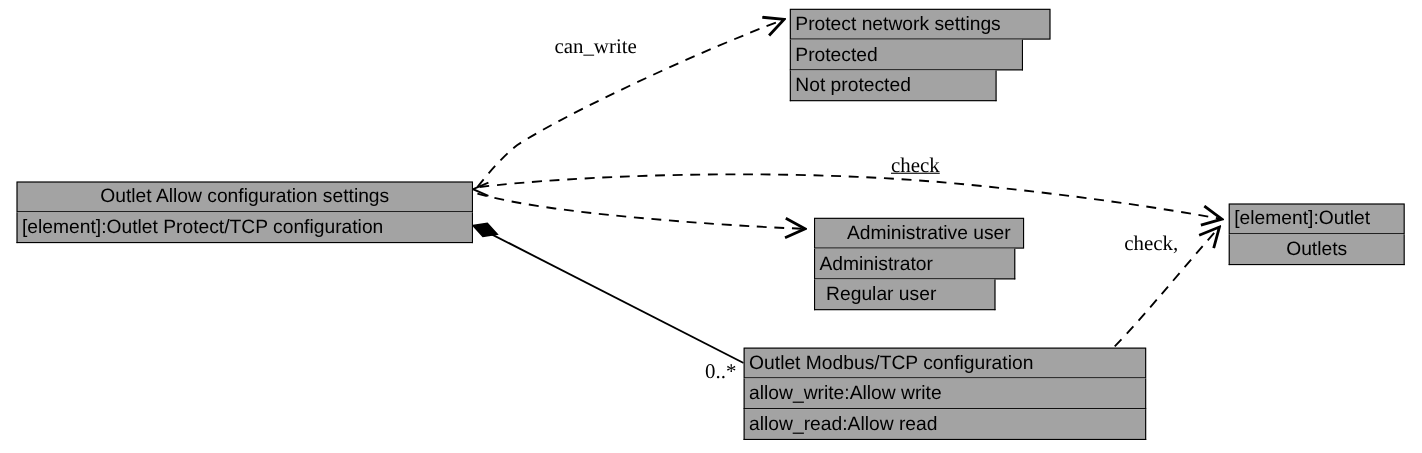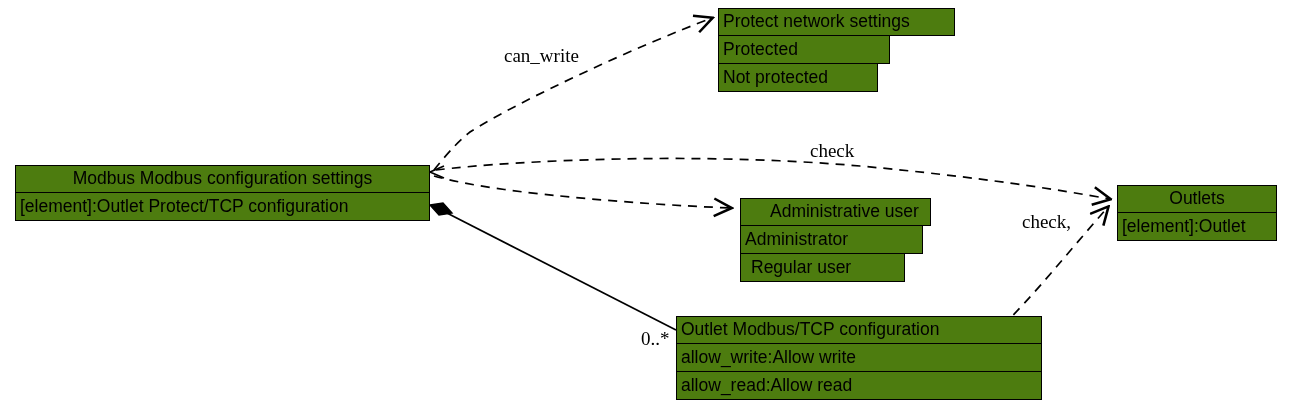--- a/index.html
+++ b/index.html
@@ -22,21 +22,21 @@
     width: 1293px;
     height: 412px;
   }
   .node {
     position: absolute;
     box-sizing: border-box;
   }
   .node-row {
     box-sizing: border-box;
     border: 1.6px solid #000000;
-    background: #4d7c0f;
+    background: #a3a3a3;
     font-family: "Liberation Sans", sans-serif;
     font-size: 17.5px;
     line-height: 1;
     color: #000000;
     display: flex;
     align-items: center;
     height: 28px;
     white-space: nowrap;
   }
   .node-row + .node-row {
@@ -82,49 +82,49 @@
     <path d="M 1002,326 C 1030,300 1070,250 1108,207" fill="none" stroke="#000000" stroke-width="1.7" stroke-dasharray="9,7" marker-end="url(#open-arrow)"></path>
 
     <line x1="443" y1="211" x2="676" y2="330" stroke="#000000" stroke-width="1.7"></line>
 
     <polygon points="430,205 443,203 452,213 439,215" fill="#000000" stroke="#000000" stroke-width="1.4"></polygon>
 
     <path d="M 444,166 L 430,172 L 444,178" fill="none" stroke="#000000" stroke-width="1.7"></path>
   </svg>
 
   <div class="node" style="left:15px; top:165px; width:415px;">
-    <div class="node-row row-center">Modbus Modbus configuration settings</div>
+    <div class="node-row row-center">Outlet Allow configuration settings</div>
     <div class="node-row row-left">[element]:Outlet Protect/TCP configuration</div>
   </div>
 
   <div class="node" style="left:718px; top:8px;">
     <div class="node-row row-left" style="width:237px;">Protect network settings</div>
-    <div class="node-row row-left" style="width:172px;">Protected</div>
-    <div class="node-row row-left" style="width:160px;">Not protected</div>
+    <div class="node-row row-left" style="width:212px;">Protected</div>
+    <div class="node-row row-left" style="width:188px;">Not protected</div>
   </div>
 
   <div class="node" style="left:740px; top:198px;">
     <div class="node-row row-left" style="width:191px;padding-left:29px;">Administrative user</div>
     <div class="node-row row-left" style="width:183px;">Administrator</div>
     <div class="node-row row-left" style="width:165px;padding-left:10px;">Regular user</div>
   </div>
 
   <div class="node" style="left:676px; top:316px; width:366px;">
     <div class="node-row row-left">Outlet Modbus/TCP configuration</div>
     <div class="node-row row-left">allow_write:Allow write</div>
     <div class="node-row row-left">allow_read:Allow read</div>
   </div>
 
   <div class="node" style="left:1117px; top:185px; width:160px;">
+    <div class="node-row row-left">[element]:Outlet</div>
     <div class="node-row row-center">Outlets</div>
-    <div class="node-row row-left">[element]:Outlet</div>
   </div>
 
-  <div class="edge-label" style="left:504px; top:46px;">can_write</div>
+  <div class="edge-label" style="left:504px; top:33px;">can_write</div>
 
 
-  <div class="edge-label" style="left:810px; top:141px;">check</div>
+  <div class="edge-label" style="left:810px; top:141px;text-decoration:underline;">check</div>
 
   <div class="edge-label" style="left:1022px; top:212px;">check,</div>
 
   <div class="edge-label" style="left:641px; top:329px;">0..*</div>
 
 </div>
 
 </body></html>

